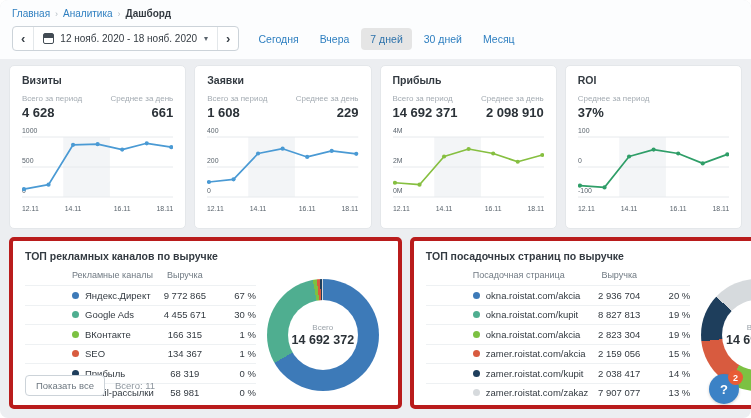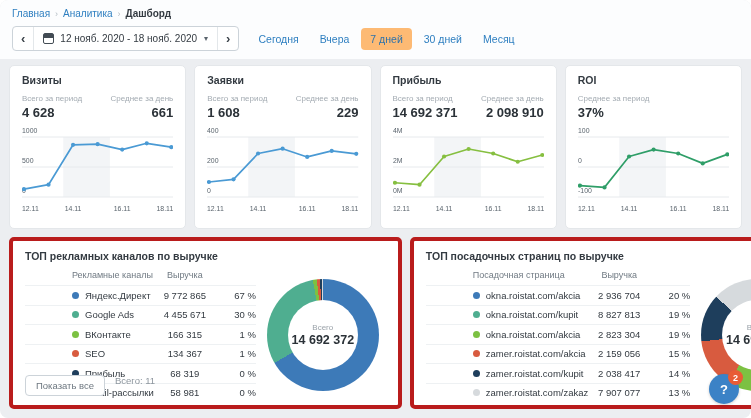--- a/index.html
+++ b/index.html
@@ -16,21 +16,21 @@
   .controls { display:flex; align-items:center; margin-top:7px; }
   .datenav { display:flex; align-items:stretch; border:1px solid #ccd3d9; border-radius:4px; background:#fff; height:25px; }
   .datenav .seg { display:flex; align-items:center; padding:0 9px; font-size:10px; color:#333a41; cursor:pointer; }
   .datenav .seg + .seg { border-left:1px solid #e3e7ea; }
   .datenav .arr { font-size:13px; font-weight:bold; color:#3a4249; padding:0 8px; }
   .cal-icon { display:inline-block; width:11px; height:11px; border:1.5px solid #434c54; border-radius:2px; background:linear-gradient(#434c54 0 3.5px, #fff 3.5px); margin-right:6px; }
   .caret { font-size:8px; color:#5a646d; margin-left:7px; }
 
   .tabs { display:flex; gap:3px; margin-left:10px; }
   .tab { font-size:10.5px; color:#2e7fc0; padding:5px 9px; border-radius:4px; cursor:pointer; white-space:nowrap; }
-  .tab.active { background:#fdba74; color:#2d72ab; }
+  .tab.active { background:#e5e5e5; color:#2d72ab; }
 
   
   .content { padding:6px 9px 0; }
   .cards { display:grid; grid-template-columns:repeat(4,1fr); gap:8px; }
   .card { background:#fff; border:1px solid #e4e7ea; border-radius:5px; padding:8px 12px 4px; height:164px; }
   .card-title { font-size:10.5px; font-weight:bold; color:#333a41; }
   .stats { display:flex; justify-content:space-between; margin-top:8px; }
   .stat.right { text-align:right; }
   .stat-label { font-size:8px; color:#a3abb2; }
   .stat-value { font-size:13px; font-weight:bold; color:#2b3238; margin-top:2px; }
@@ -40,21 +40,21 @@
   .panel { background:#fff; border:4px solid #b91c1c; border-radius:5px; padding:9px 12px; height:172px; position:relative; }
   .panel-title { font-size:10.5px; font-weight:bold; color:#333a41; }
   .panel-body { display:flex; margin-top:5px; }
   .ptable { flex:1; min-width:0; }
   .thead { display:flex; font-size:9px; color:#707a83; padding:3px 0 5px; }
   .trow { display:flex; align-items:center; border-top:1px solid #eef1f3; height:19.5px; font-size:9.5px; color:#333a41; cursor:pointer; }
   .col-name { flex:1; min-width:0; display:flex; align-items:center; white-space:nowrap; overflow:hidden;margin-left:47px; }
   .col-val { width:62px; text-align:center; }
   .col-pct { width:40px; text-align:right; }
   .dot { width:7px; height:7px; border-radius:50%; margin-right:6px; flex:0 0 auto; }
-  .pfooter { position:absolute; left:12px; bottom:9px; display:flex; gap:10px; }
+  .pfooter { position:absolute; left:12px; bottom:9px; display:flex; align-items:center; gap:10px; }
   .show-all { border:1px solid #ccd3d9; border-radius:4px; background:#fff; padding:4px 10px; font-size:9.5px; color:#6c767f; cursor:pointer; }
   .total-note { font-size:9.5px; color:#8d969e; }
 
   .donut-wrap { width:126px; display:flex; align-items:center; justify-content:center; margin-left:4px; }
   .donut { width:112px; height:112px; border-radius:50%; position:relative; }
   .donut-hole { position:absolute; inset:21px; background:#fff; border-radius:50%; display:flex; flex-direction:column; align-items:center; justify-content:center; }
   .donut-label { font-size:8px; color:#9aa2a9; }
   .donut-value { font-size:12.5px; font-weight:bold; color:#2b3238; margin-top:1px; }
 
   .help-btn { position:absolute; right:12px; bottom:14px; width:30px; height:30px; border-radius:50%; background:#3b82c6; color:#fff; font-size:13px; font-weight:bold; display:flex; align-items:center; justify-content:center; cursor:pointer; box-shadow:0 1px 3px rgba(0,0,0,.2); }

